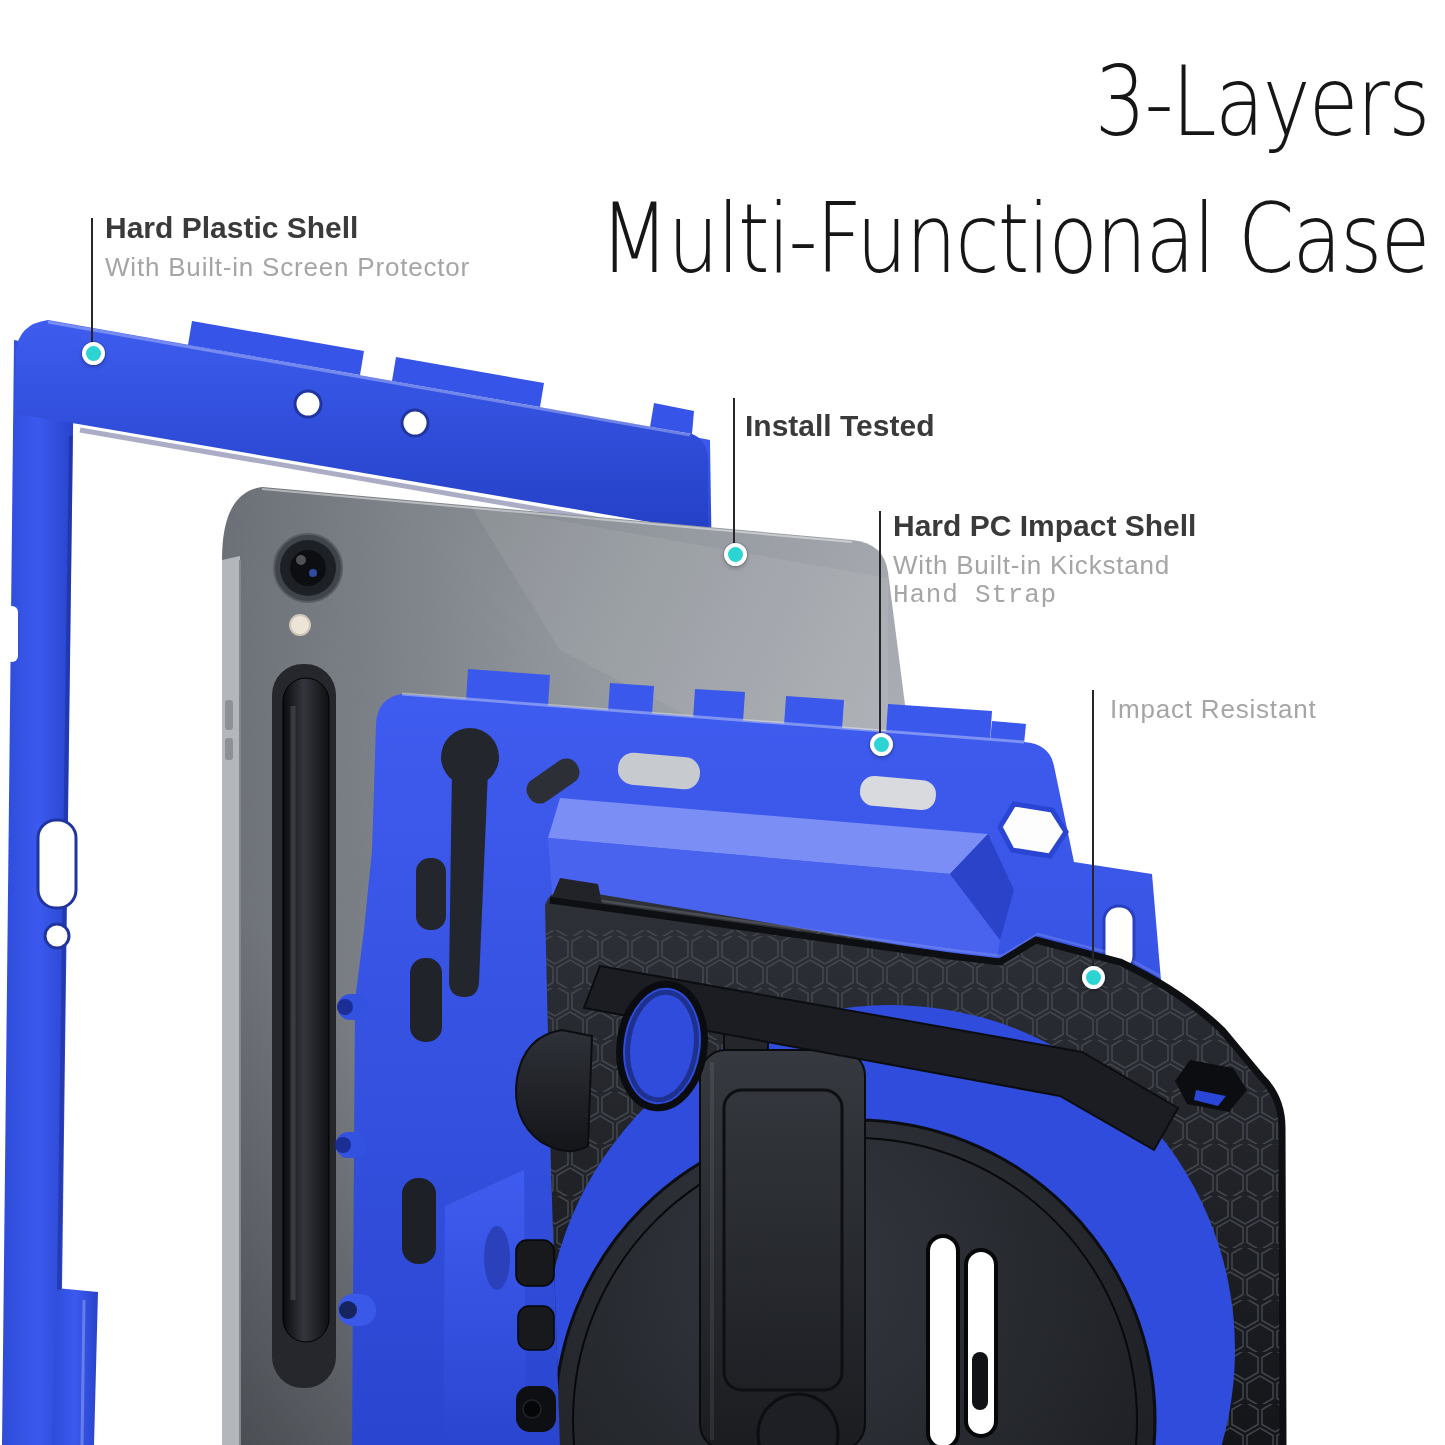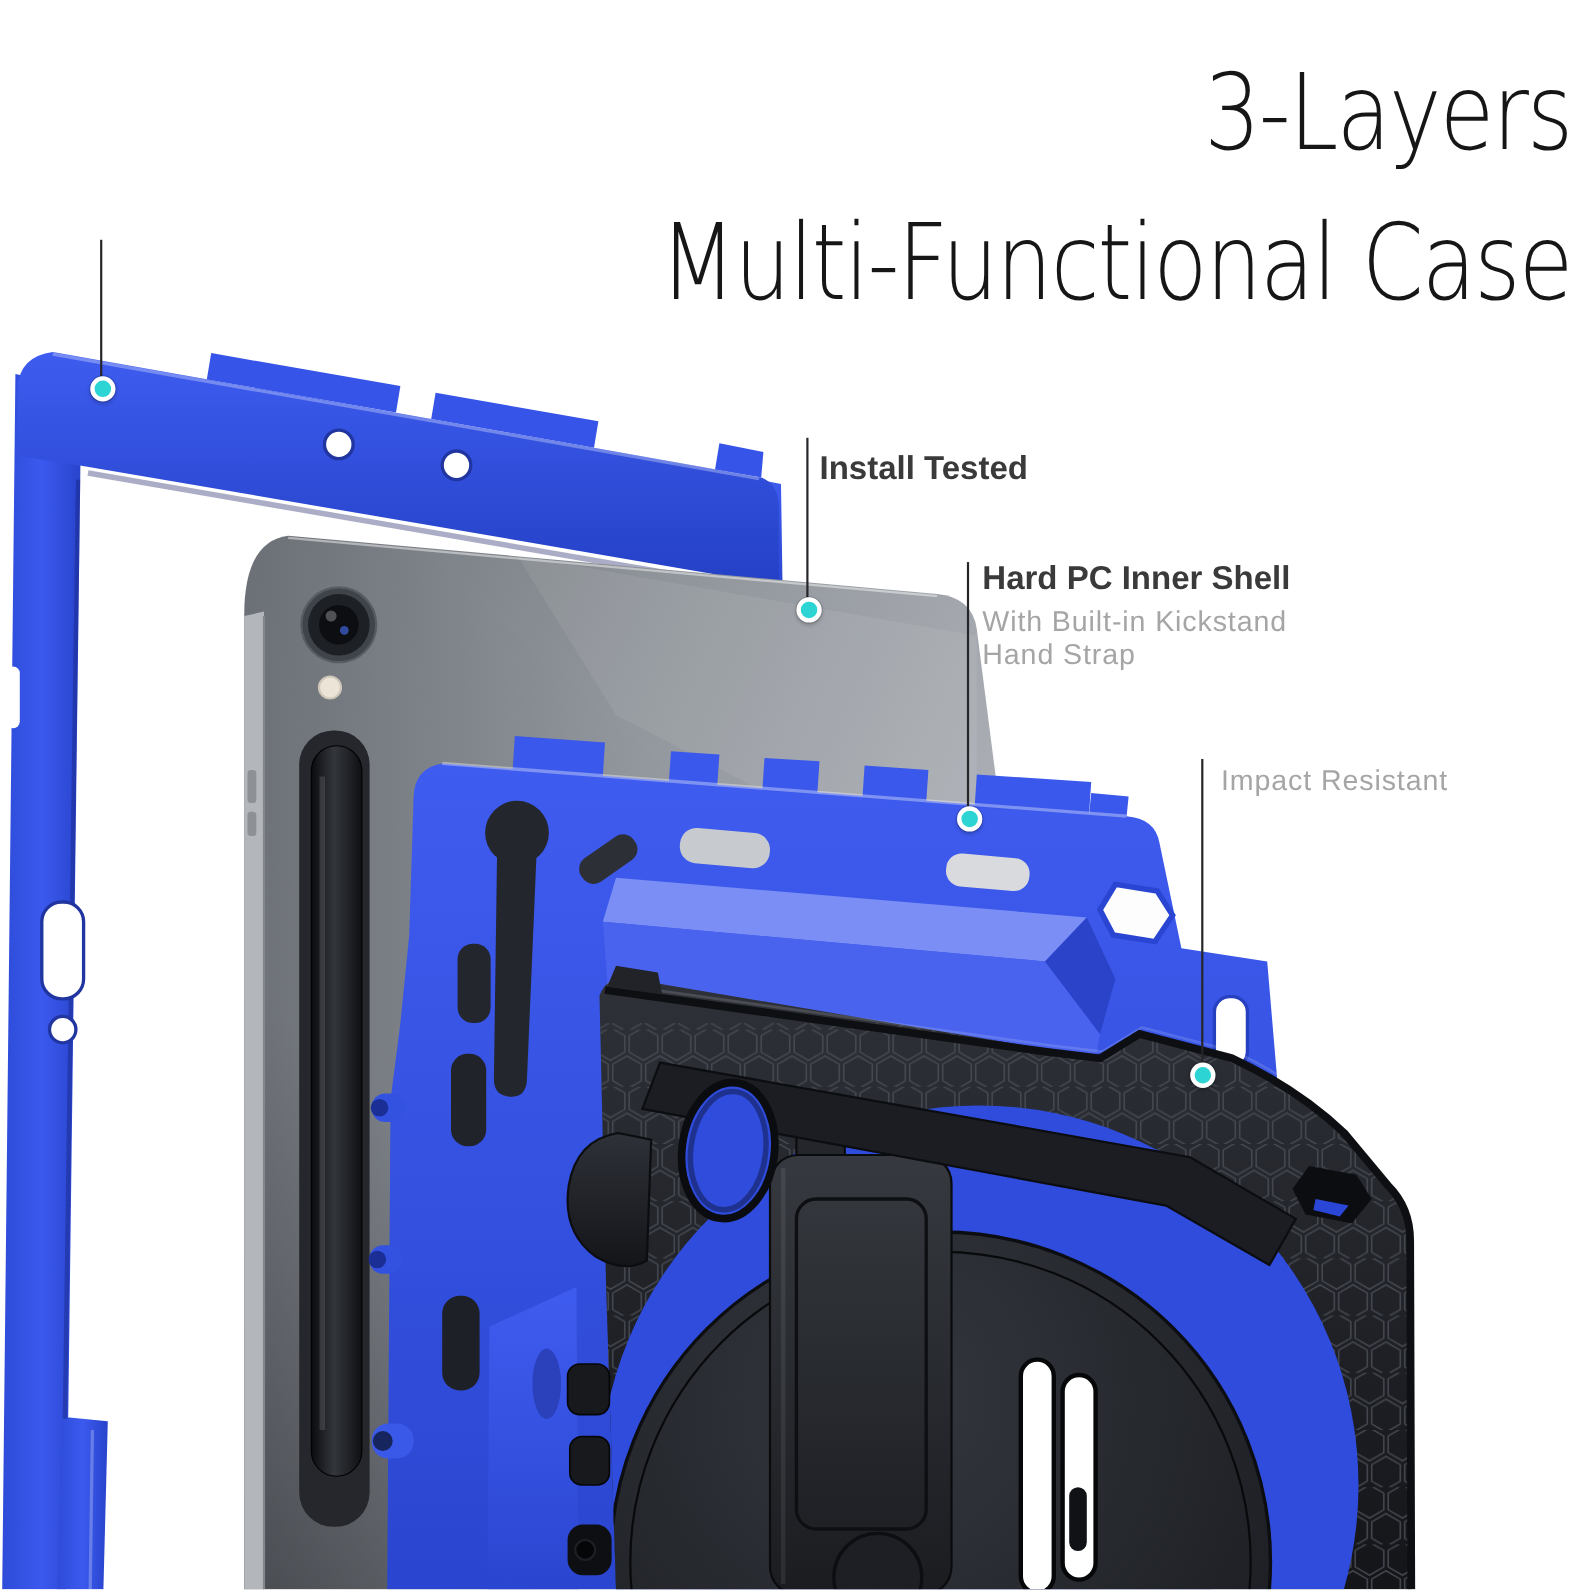--- a/index.html
+++ b/index.html
@@ -6,21 +6,21 @@
   .stage{position:relative;width:1437px;height:1445px;background:#ffffff;overflow:hidden;
          font-family:"Liberation Sans",sans-serif;padding-left:37px;}
   .art{position:absolute;left:0;top:0;width:1445px;height:1445px;}
   .title{position:absolute;top:34px;right:45px;text-align:right;color:#161616;
          font-family:"DejaVu Sans","Liberation Sans",sans-serif;font-weight:200;
          font-size:96px;line-height:137px;letter-spacing:-2px;
          transform:scaleX(.84);transform-origin:100% 0;white-space:nowrap;}
   .callout{position:absolute;white-space:nowrap;}
   .callout .head{display:block;font-weight:700;font-size:30px;color:#3a3a3a;letter-spacing:0px;}
   .callout .sub{display:block;font-weight:400;font-size:26px;color:#a5a5a5;letter-spacing:.8px;margin-top:7px;line-height:30px;}
-  .callout .sub2{display:block;font-weight:400;font-size:26px;color:#a5a5a5;letter-spacing:.8px;line-height:30px;}
+  .callout .sub2{display:block;font-weight:400;font-size:26px;color:#a5a5a5;letter-spacing:.8px;line-height:30px;font-family:Liberation Mono, monospace;}
   .lead{position:absolute;width:2px;background:#26262a;}
   .dot{position:absolute;width:15px;height:15px;border-radius:50%;background:#2CD4D4;
        border:4px solid #ffffff;box-shadow:0 0 0 1px rgba(0,0,0,.12),0 2px 4px rgba(0,0,0,.25);}
 </style>
 </head>
 <body>
 
 <div class="stage">
 
   <svg class="art" viewBox="0 0 1445 1445" aria-hidden="true">
@@ -196,31 +196,35 @@
       <rect x="516" y="1386" width="40" height="46" rx="14" fill="#0e0f12"></rect>
       <circle cx="532" cy="1409" r="9" fill="#050608" stroke="#1d1f24" stroke-width="2"></circle>
     </g>
   </svg>
 
   <div class="title">
     <span>3-Layers</span><br>
     <span>Multi-Functional Case</span>
   </div>
 
+  <div class="callout" style="left:105px;top:211px;">
+    <span class="head">Hard Plastic Shell</span>
+    <span class="sub">With Built-in Screen Protector</span>
+  </div>
   <div class="lead" style="left:91px;top:218px;height:124px;"></div>
   <div class="dot" style="left:82px;top:342px;"></div>
 
   <div class="callout" style="left:745px;top:409px;">
     <span class="head">Install Tested</span>
   </div>
   <div class="lead" style="left:733px;top:398px;height:145px;"></div>
   <div class="dot" style="left:724px;top:543px;"></div>
 
   <div class="callout" style="left:893px;top:509px;">
-    <span class="head">Hard PC Inner Shell</span>
+    <span class="head">Hard PC Impact Shell</span>
     <span class="sub">With Built-in Kickstand</span>
     <span class="sub2">Hand Strap</span>
   </div>
   <div class="lead" style="left:879px;top:511px;height:222px;"></div>
   <div class="dot" style="left:870px;top:733px;"></div>
 
   <div class="callout" style="left:1110px;top:687px;">
     <span class="sub">Impact Resistant</span>
   </div>
   <div class="lead" style="left:1092px;top:690px;height:276px;"></div>

